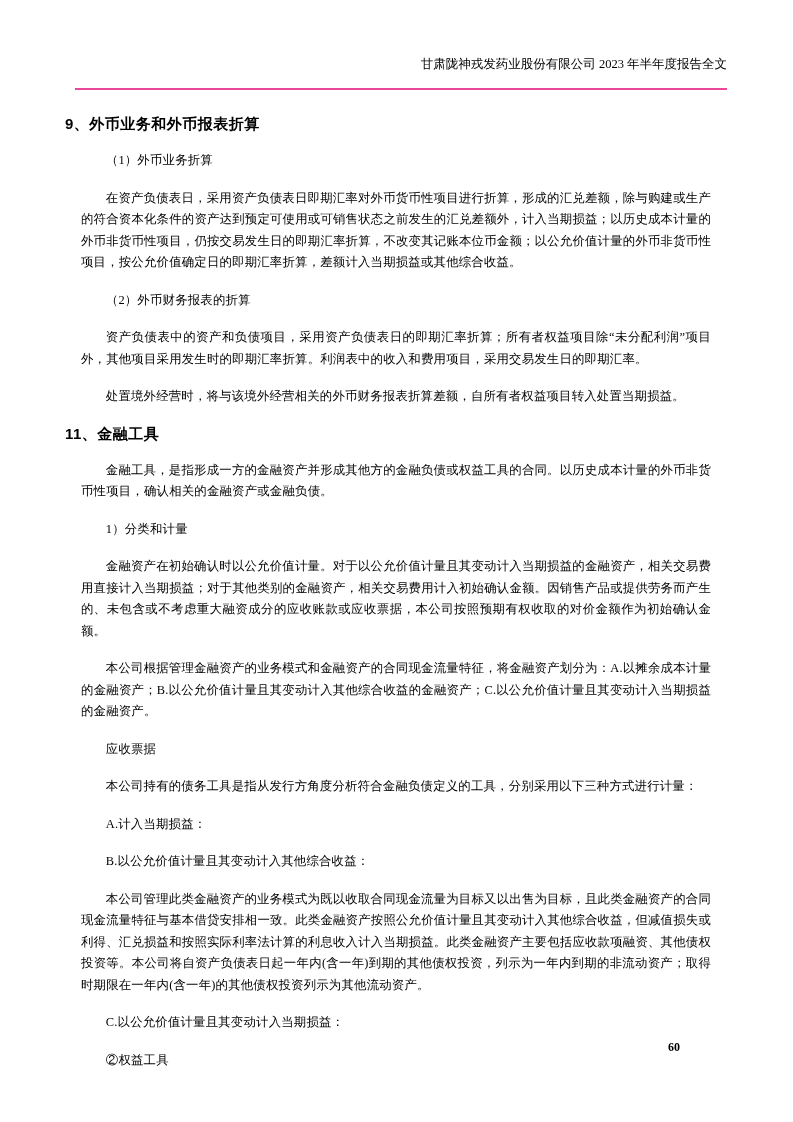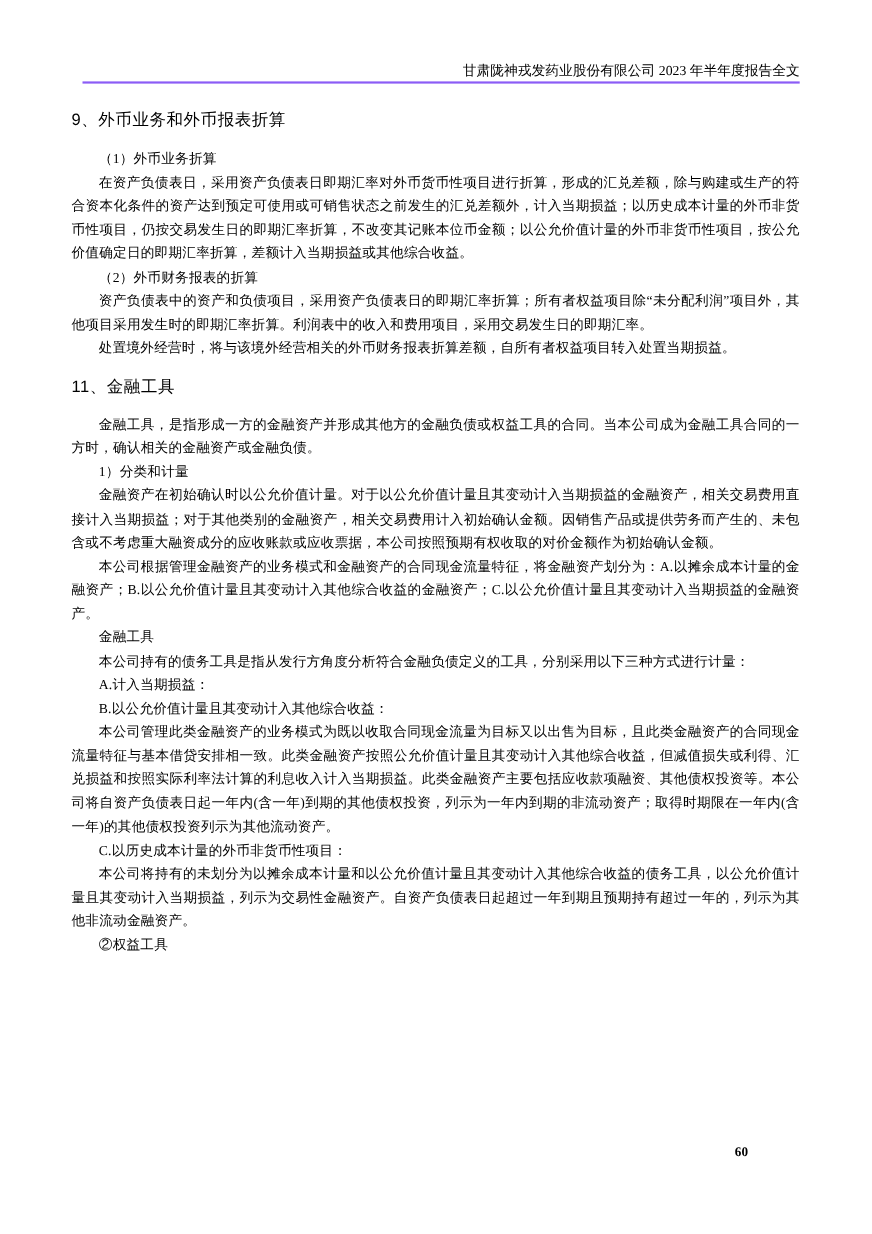--- a/index.html
+++ b/index.html
@@ -16,37 +16,37 @@
     box-sizing: border-box;
     padding: 57px 66px 0 65px;
     font-family: "Liberation Serif", "DejaVu Serif", serif;
     overflow: hidden;
   }
   .doc-header {
     margin-left: 10px;
     font-size: 12.5px;
     line-height: 14px;
     text-align: right;
-    padding-bottom: 3px;
-    border-bottom: 2px solid #8b5cf6;
+    padding-bottom: 17px;
+    border-bottom: 2px solid #ec4899;
     white-space: nowrap;
   }
   .section-heading {
     font-family: "Liberation Sans", "DejaVu Sans", sans-serif;
-    font-weight: normal;
+    font-weight: bold;
     font-size: 15px;
     line-height: 20px;
     margin: 14px 0 14px 0;
     letter-spacing: 0.5px;
   }
   .section-first .section-heading {
     margin-top: 24px;
   }
   .para {
-    margin: 0;
+    margin: 16px;
     font-size: 12.4px;
     line-height: 21.5px;
     text-align: justify;
     text-indent: 2em;
     letter-spacing: 0.2px;
   }
   .page-number {
     position: absolute;
     left: 668px;
     top: 1040px;
@@ -66,29 +66,28 @@
     <h2 class="section-heading">9、外币业务和外币报表折算</h2>
     <p class="para">（1）外币业务折算</p>
     <p class="para">在资产负债表日，采用资产负债表日即期汇率对外币货币性项目进行折算，形成的汇兑差额，除与购建或生产的符合资本化条件的资产达到预定可使用或可销售状态之前发生的汇兑差额外，计入当期损益；以历史成本计量的外币非货币性项目，仍按交易发生日的即期汇率折算，不改变其记账本位币金额；以公允价值计量的外币非货币性项目，按公允价值确定日的即期汇率折算，差额计入当期损益或其他综合收益。</p>
     <p class="para">（2）外币财务报表的折算</p>
     <p class="para">资产负债表中的资产和负债项目，采用资产负债表日的即期汇率折算；所有者权益项目除“未分配利润”项目外，其他项目采用发生时的即期汇率折算。利润表中的收入和费用项目，采用交易发生日的即期汇率。</p>
     <p class="para">处置境外经营时，将与该境外经营相关的外币财务报表折算差额，自所有者权益项目转入处置当期损益。</p>
   </div>
 
   <div class="section">
     <h2 class="section-heading">11、金融工具</h2>
-    <p class="para">金融工具，是指形成一方的金融资产并形成其他方的金融负债或权益工具的合同。当本公司成为金融工具合同的一方时，确认相关的金融资产或金融负债。</p>
+    <p class="para">金融工具，是指形成一方的金融资产并形成其他方的金融负债或权益工具的合同。以历史成本计量的外币非货币性项目，确认相关的金融资产或金融负债。</p>
     <p class="para">1）分类和计量</p>
     <p class="para">金融资产在初始确认时以公允价值计量。对于以公允价值计量且其变动计入当期损益的金融资产，相关交易费用直接计入当期损益；对于其他类别的金融资产，相关交易费用计入初始确认金额。因销售产品或提供劳务而产生的、未包含或不考虑重大融资成分的应收账款或应收票据，本公司按照预期有权收取的对价金额作为初始确认金额。</p>
     <p class="para">本公司根据管理金融资产的业务模式和金融资产的合同现金流量特征，将金融资产划分为：A.以摊余成本计量的金融资产；B.以公允价值计量且其变动计入其他综合收益的金融资产；C.以公允价值计量且其变动计入当期损益的金融资产。</p>
-    <p class="para">金融工具</p>
+    <p class="para">应收票据</p>
     <p class="para">本公司持有的债务工具是指从发行方角度分析符合金融负债定义的工具，分别采用以下三种方式进行计量：</p>
     <p class="para">A.计入当期损益：</p>
     <p class="para">B.以公允价值计量且其变动计入其他综合收益：</p>
     <p class="para">本公司管理此类金融资产的业务模式为既以收取合同现金流量为目标又以出售为目标，且此类金融资产的合同现金流量特征与基本借贷安排相一致。此类金融资产按照公允价值计量且其变动计入其他综合收益，但减值损失或利得、汇兑损益和按照实际利率法计算的利息收入计入当期损益。此类金融资产主要包括应收款项融资、其他债权投资等。本公司将自资产负债表日起一年内(含一年)到期的其他债权投资，列示为一年内到期的非流动资产；取得时期限在一年内(含一年)的其他债权投资列示为其他流动资产。</p>
-    <p class="para">C.以历史成本计量的外币非货币性项目：</p>
-    <p class="para">本公司将持有的未划分为以摊余成本计量和以公允价值计量且其变动计入其他综合收益的债务工具，以公允价值计量且其变动计入当期损益，列示为交易性金融资产。自资产负债表日起超过一年到期且预期持有超过一年的，列示为其他非流动金融资产。</p>
+    <p class="para">C.以公允价值计量且其变动计入当期损益：</p>
     <p class="para">②权益工具</p>
   </div>
 
   <div class="page-number">60</div>
 
 </div>
 
 </body></html>

